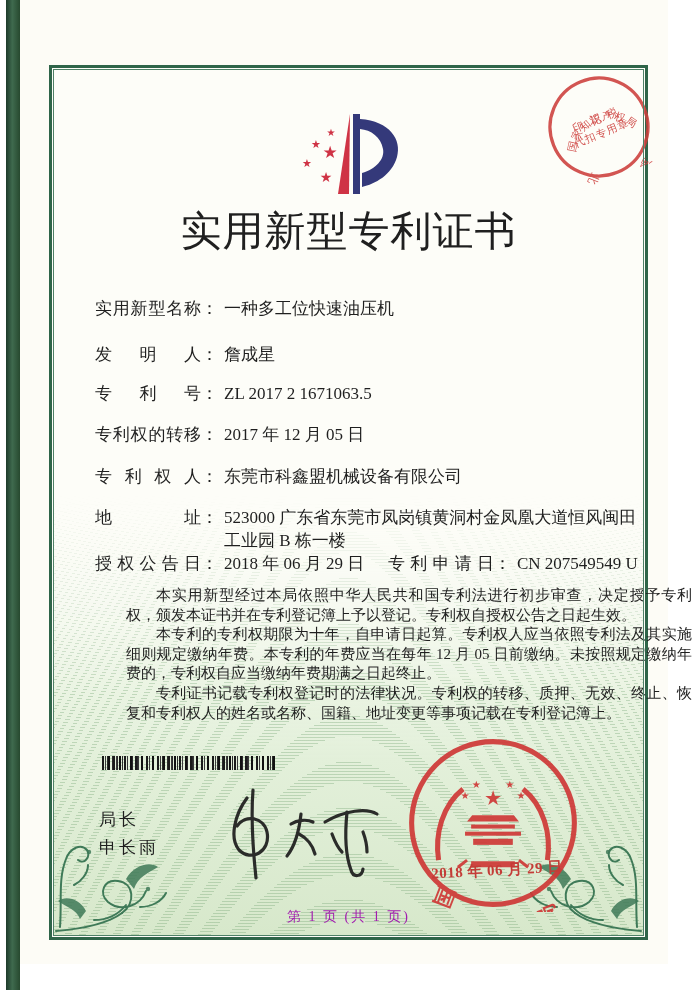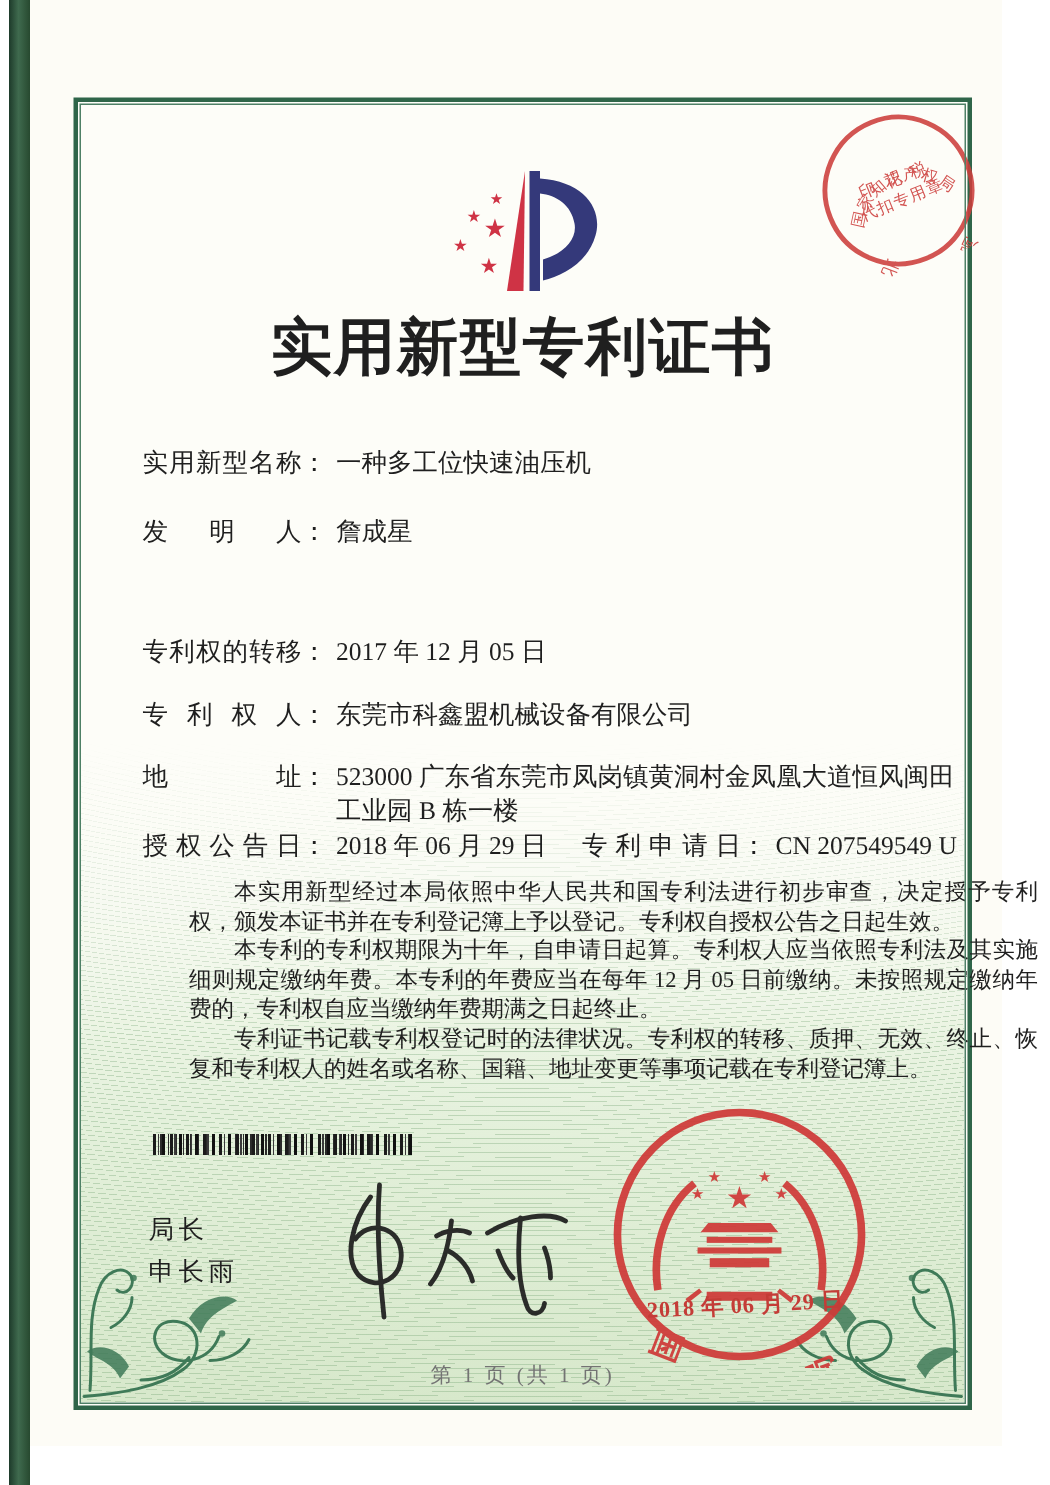--- a/index.html
+++ b/index.html
@@ -13,41 +13,41 @@
     background:
       repeating-radial-gradient(600px 230px at 50% -150px,rgba(108,158,108,.33) 0 1.2px,rgba(0,0,0,0) 1.2px 8px),
       linear-gradient(180deg,rgba(231,242,223,0) 0%,rgba(231,242,223,.6) 30%,#e3f0da 60%,#d7e8cb 100%);
     -webkit-mask-image:linear-gradient(180deg,transparent 0,#000 45%);
     mask-image:linear-gradient(180deg,transparent 0,#000 45%);}
   .corner{position:absolute;bottom:2px;z-index:1;}
   .corner.bl{left:2px;}
   .corner.br{right:2px;transform:scaleX(-1);}
   .cert-no{position:absolute;left:24px;top:36px;font-size:17px;letter-spacing:2px;z-index:2;}
   .logo{position:absolute;left:224px;top:38px;width:152px;height:102px;z-index:2;}
-  .title{position:absolute;left:0;top:136px;width:100%;text-align:center;font-size:41px;font-weight:700;
+  .title{position:absolute;left:0;top:136px;width:100%;text-align:center;font-size:41px;font-weight:400;
     letter-spacing:1px;z-index:2;margin:0;}
   .frow{position:absolute;left:43px;font-size:17px;line-height:23px;z-index:2;white-space:nowrap;}
   .flabel{display:inline-block;width:106px;text-align:justify;text-align-last:justify;vertical-align:top;}
   .fval{margin-left:6px;}
   .addr-val{display:inline-block;width:440px;white-space:normal;vertical-align:top;}
   .grant-right{position:absolute;left:293px;top:0;white-space:nowrap;}
   .paras{position:absolute;left:34px;top:518px;width:566px;font-size:15px;line-height:19.6px;
     text-align:justify;z-index:2;margin-left:40px;}
   .paras p{margin:0;text-indent:2em;}
   .barcode{position:absolute;left:50px;top:688px;width:173px;height:14px;z-index:2;
     background:
       repeating-linear-gradient(90deg,#1b1b1b 0 2px,transparent 2px 3px,#3a3a3a 3px 4px,transparent 4px 6px,#111 6px 8px,transparent 8px 11px),
       repeating-linear-gradient(90deg,#2a2a2a 0 1px,transparent 1px 5px);}
   .director{position:absolute;left:47px;top:738px;font-size:17px;letter-spacing:3px;line-height:28px;z-index:3;}
   .sig{position:absolute;left:143px;top:716px;z-index:3;}
   .seal{position:absolute;left:352px;top:666px;z-index:3;opacity:.93;}
   .seal-date{position:absolute;left:362px;top:793px;width:166px;text-align:center;z-index:4;
     color:#c43c37;font-size:15px;font-weight:600;letter-spacing:.5px;transform:rotate(-3deg);}
   .page-foot{position:absolute;left:0;top:840px;width:100%;text-align:center;font-size:14px;
-    letter-spacing:2px;color:#737373;z-index:3;}
+    letter-spacing:2px;color:#a21caf;z-index:3;}
   .tax-stamp{position:absolute;left:494px;top:6px;width:106px;height:106px;z-index:4;
     transform:rotate(-22deg);opacity:.88;}
 </style>
 </head>
 <body>
 
 <div class="paper"></div>
 <div class="spine"></div>
 
 <div class="cert">
@@ -100,20 +100,23 @@
     </g>
   </svg>
 
   <h1 class="title">实用新型专利证书</h1>
 
   <div class="frow" style="top:275px">
     <span class="flabel">发明人</span><span>：</span><span class="fval">詹成星</span>
   </div>
   <div class="frow" style="top:229px">
     <span class="flabel">实用新型名称</span><span>：</span><span class="fval">一种多工位快速油压机</span>
+  </div>
+  <div class="frow" style="top:314px">
+    <span class="flabel">专利号</span><span>：</span><span class="fval">ZL 2017 2 1671063.5</span>
   </div>
   <div class="frow" style="top:355px">
     <span class="flabel">专利权的转移</span><span>：</span><span class="fval">2017 年 12 月 05 日</span>
   </div>
   <div class="frow" style="top:397px">
     <span class="flabel">专利权人</span><span>：</span><span class="fval">东莞市科鑫盟机械设备有限公司</span>
   </div>
   <div class="frow" style="top:438px">
     <span class="flabel">地址</span><span>：</span><span class="fval addr-val"><span>523000 广东省东莞市凤岗镇黄洞村金凤凰大道恒风闽田</span><br><span>工业园 B 栋一楼</span></span>
   </div>

